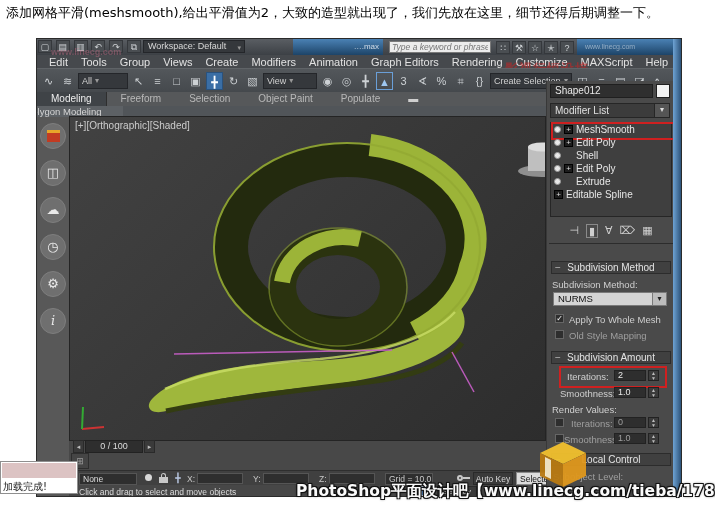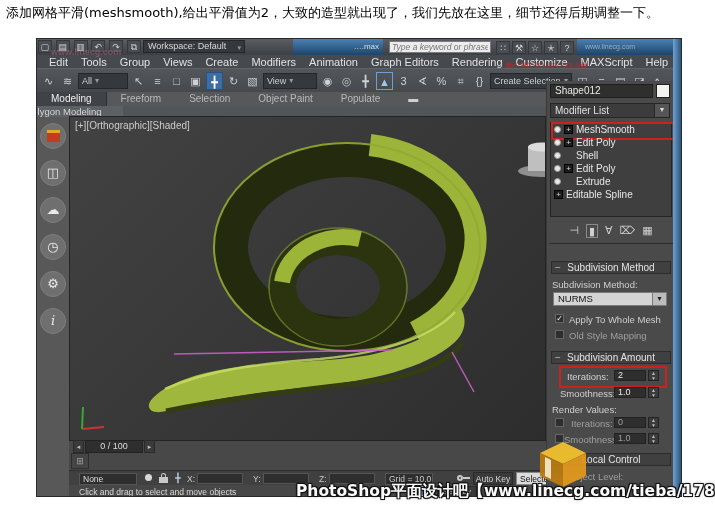--- a/index.html
+++ b/index.html
@@ -442,16 +442,20 @@
     <svg class="abs" style="left:500px;top:400px;opacity:.95;" width="52" height="52" viewBox="0 0 52 52">
       <polygon points="26,3 49,14 26,25 3,14" fill="#f2c12e"></polygon>
       <polygon points="3,14 26,25 26,48 3,37" fill="#b97a12"></polygon>
       <polygon points="49,14 26,25 26,48 49,37" fill="#e0981d"></polygon>
       <polygon points="8,18 14,21 14,40 8,37" fill="#f5e9c8"></polygon>
     </svg>
 
     <div class="abs" style="left:14px;top:8px;font-size:9px;color:rgba(230,120,150,.35);font-weight:bold;">www.linecg.com</div>
   </div>
 
+  <div class="abs popup">
+    <div class="pink"></div>
+    <div class="msg">加载完成!</div>
+  </div>
 
   <div class="abs wm-main">PhotoShop平面设计吧【www.linecg.com/tieba/1783】</div>
 
 </div>
 
 </body></html>

